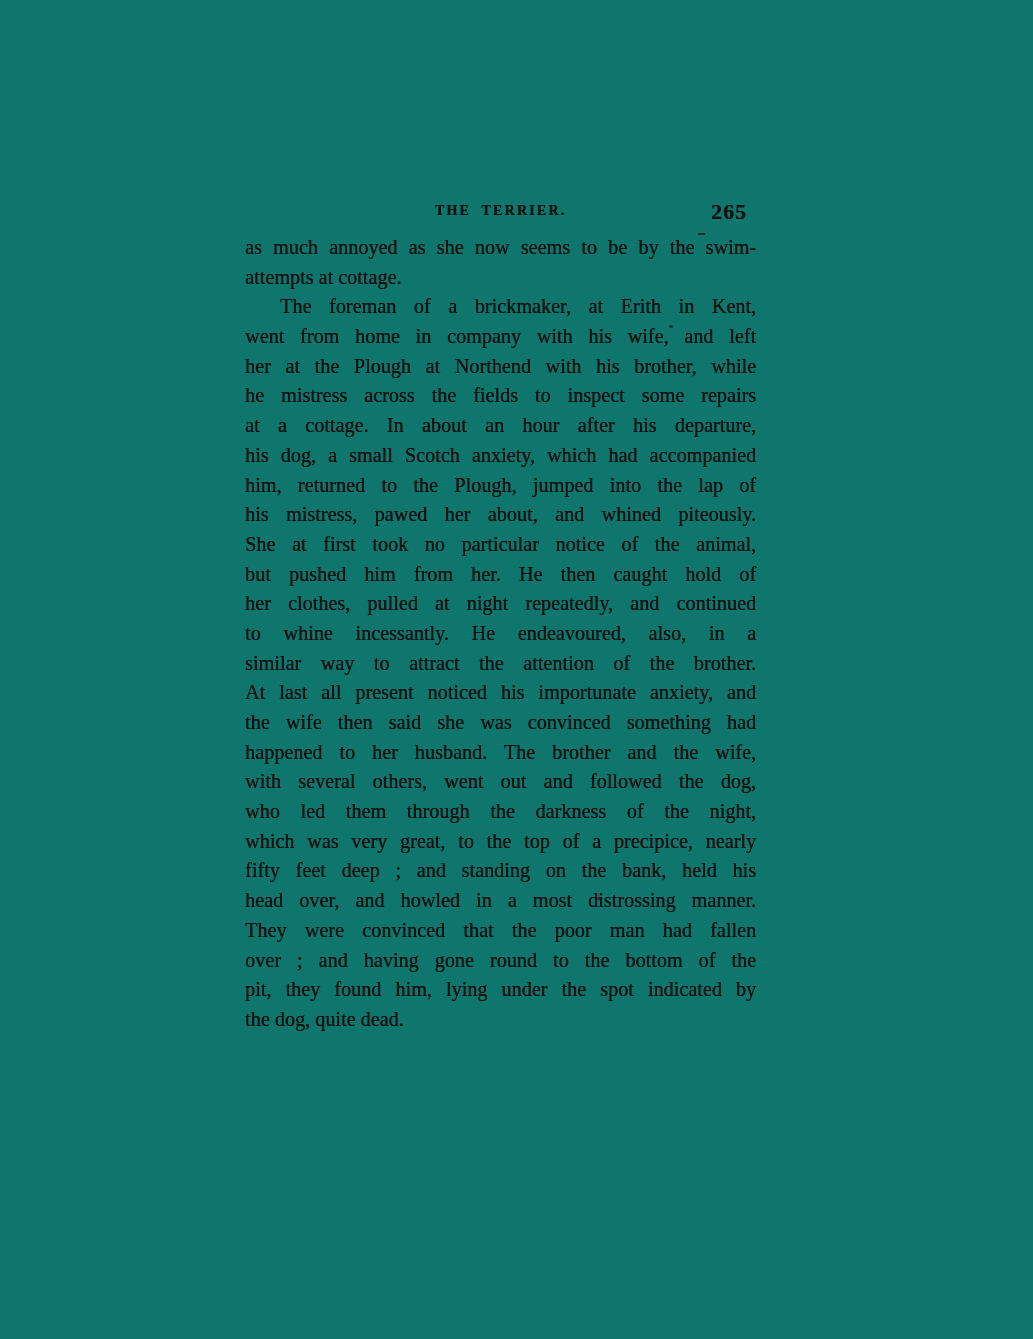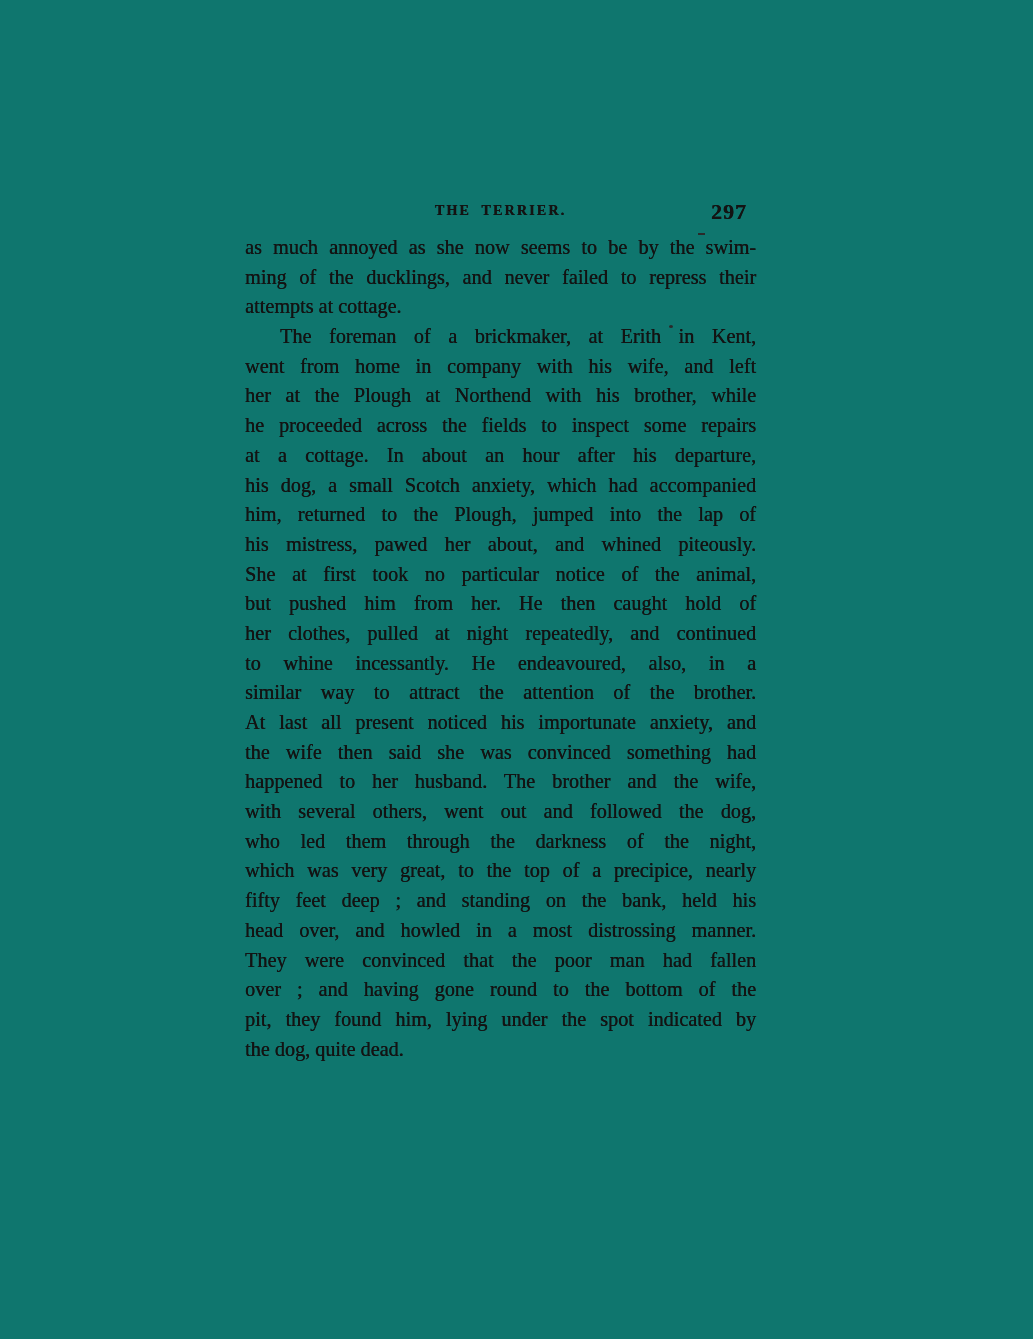--- a/index.html
+++ b/index.html
@@ -84,32 +84,31 @@
     width: 4px;
     height: 3px;
     border-radius: 50%;
   }
 </style>
 </head>
 <body>
 
 <div class="sheet">
   <div class="running-title">THE TERRIER.</div>
-  <div class="page-number">297</div>
+  <div class="page-number">265</div>
   <div class="speck pn-dash"></div>
   <div class="speck speck-mid"></div>
   <div class="speck speck-low"></div>
   <div class="text-block" id="text-block">
       <div class="line" style="">as much annoyed as she now seems to be by the swim-</div>
-      <div class="line" style="">ming of the ducklings, and never failed to repress their</div>
       <div class="line para-end" style="">attempts at cottage.</div>
       <div class="line indent" style="">The foreman of a brickmaker, at Erith in Kent,</div>
       <div class="line" style="">went from home in company with his wife, and left</div>
       <div class="line" style="">her at the Plough at Northend with his brother, while</div>
-      <div class="line" style="">he proceeded across the fields to inspect some repairs</div>
+      <div class="line" style="">he mistress across the fields to inspect some repairs</div>
       <div class="line" style="">at a cottage. In about an hour after his departure,</div>
       <div class="line" style="">his dog, a small Scotch anxiety, which had accompanied</div>
       <div class="line" style="">him, returned to the Plough, jumped into the lap of</div>
       <div class="line" style="">his mistress, pawed her about, and whined piteously.</div>
       <div class="line" style="">She at first took no particular notice of the animal,</div>
       <div class="line" style="">but pushed him from her. He then caught hold of</div>
       <div class="line" style="">her clothes, pulled at night repeatedly, and continued</div>
       <div class="line" style="">to whine incessantly. He endeavoured, also, in a</div>
       <div class="line" style="">similar way to attract the attention of the brother.</div>
       <div class="line" style="">At last all present noticed his importunate anxiety, and</div>

